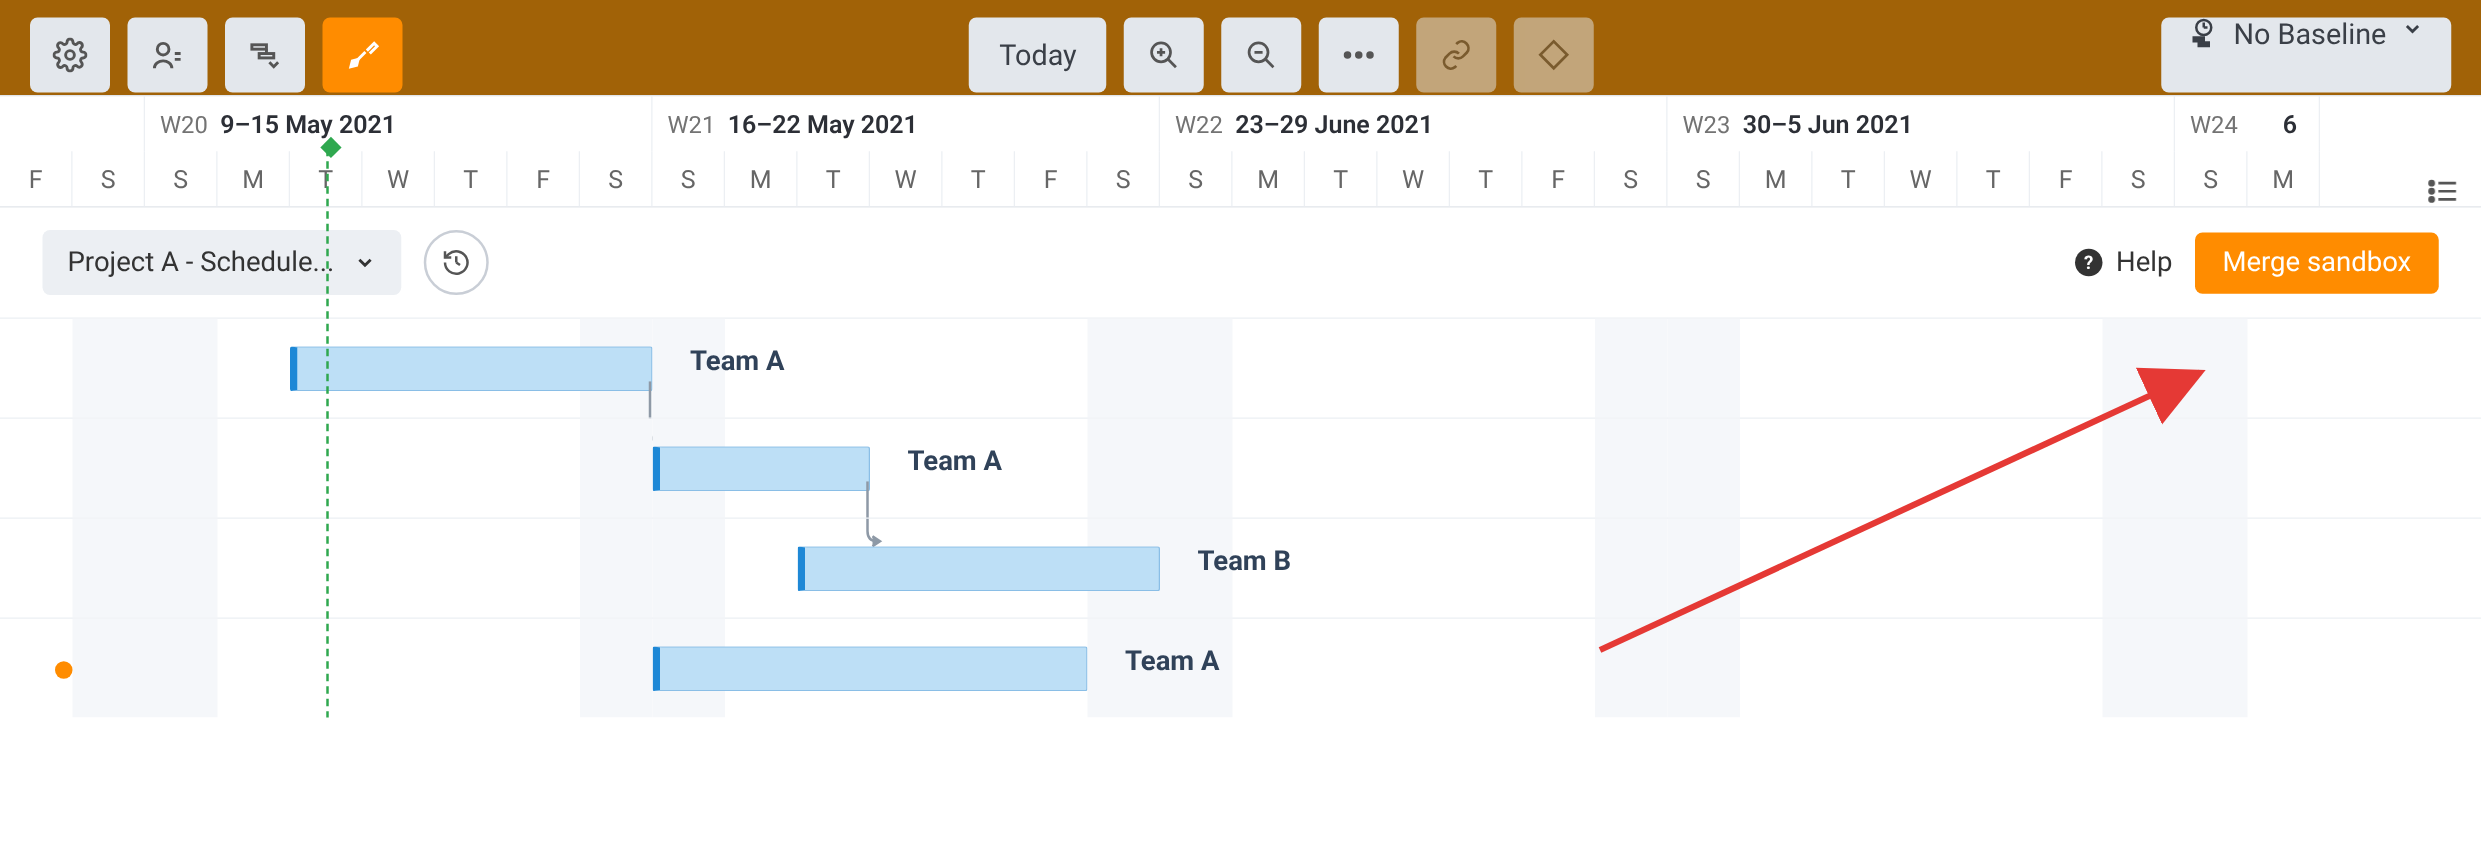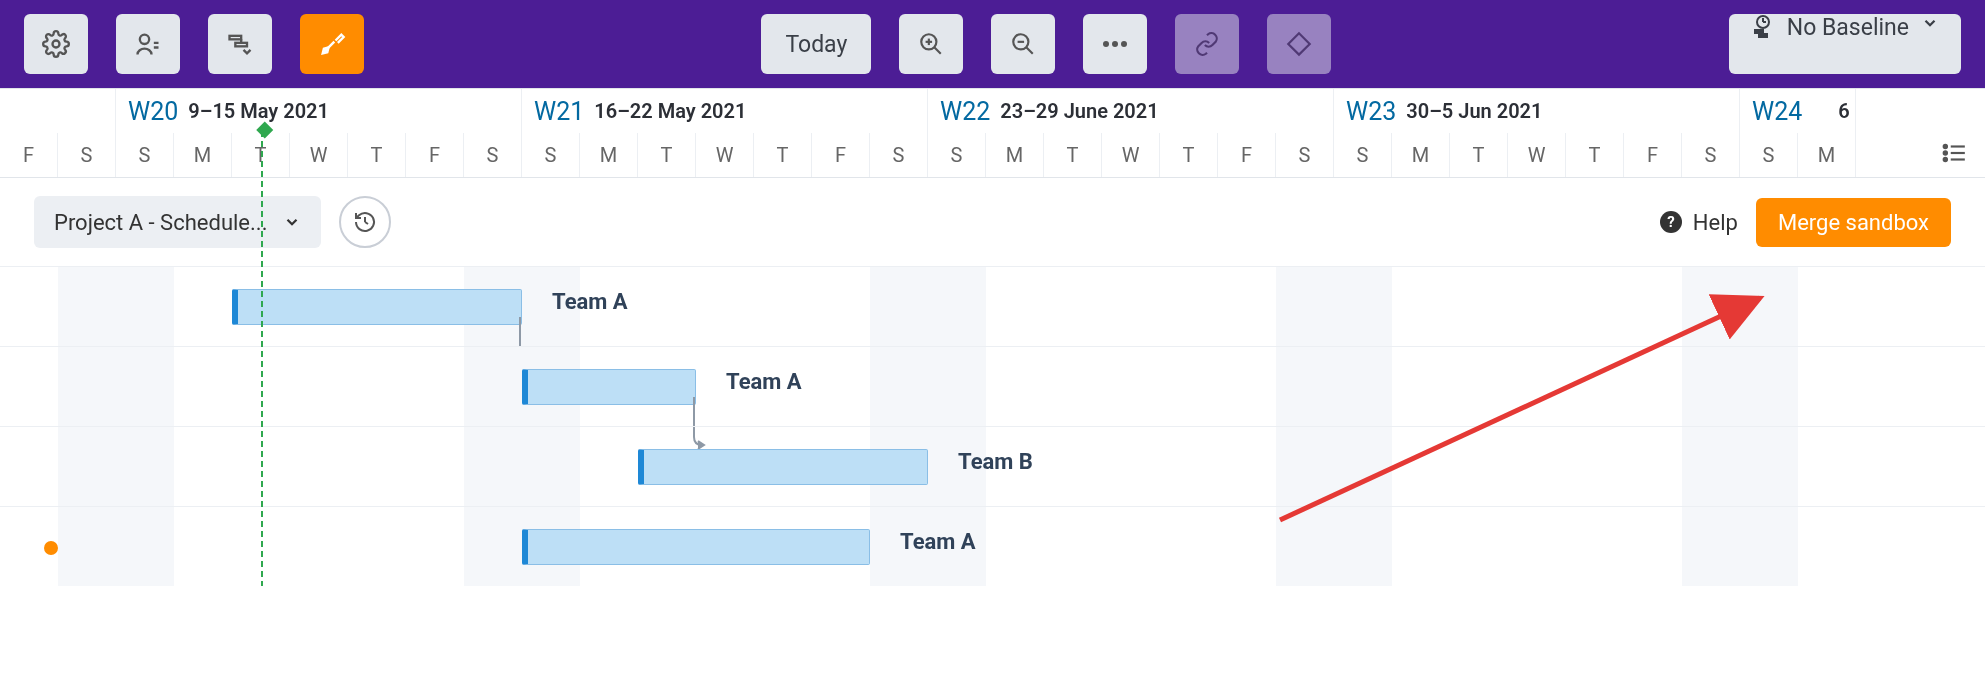--- a/index.html
+++ b/index.html
@@ -8,23 +8,23 @@
     background: #fff;
     color: #333;
     width: 1985px;
     overflow: hidden;
   }
 
   
   .toolbar {
     display: flex;
     align-items: center;
-    padding: 14px 24px 14px 24px;
-    gap: 28px;
-    background: #4c1d95;
+    padding: 14px 24px 2px 24px;
+    gap: 14px;
+    background: #a16207;
     border-bottom: 1px solid #e1e5ea;
   }
   .btn {
     height: 60px;
     min-width: 64px;
     display: inline-flex;
     align-items: center;
     justify-content: center;
     background: #e3e7ec;
     border-radius: 6px;
@@ -76,21 +76,21 @@
     color: #666;
   }
   .weeks-row > div {
     justify-content: flex-start;
     padding-left: 12px;
     white-space: nowrap;
     overflow: hidden;
     gap: 10px;
     color: #666;
   }
-  .weeks-row > div .wk { color:#0369a1; font-size: 25px; }
+  .weeks-row > div .wk { color:#737373; font-size: 19px; }
   .weeks-row > div .rng { color:#2c2f36; font-weight: 600; }
 
   .today-marker {
     position: absolute;
     top: 42px;
     bottom: -520px;
     border-left: 2px dashed #2fa84f;
     z-index: 1;
     pointer-events:none;
   }

